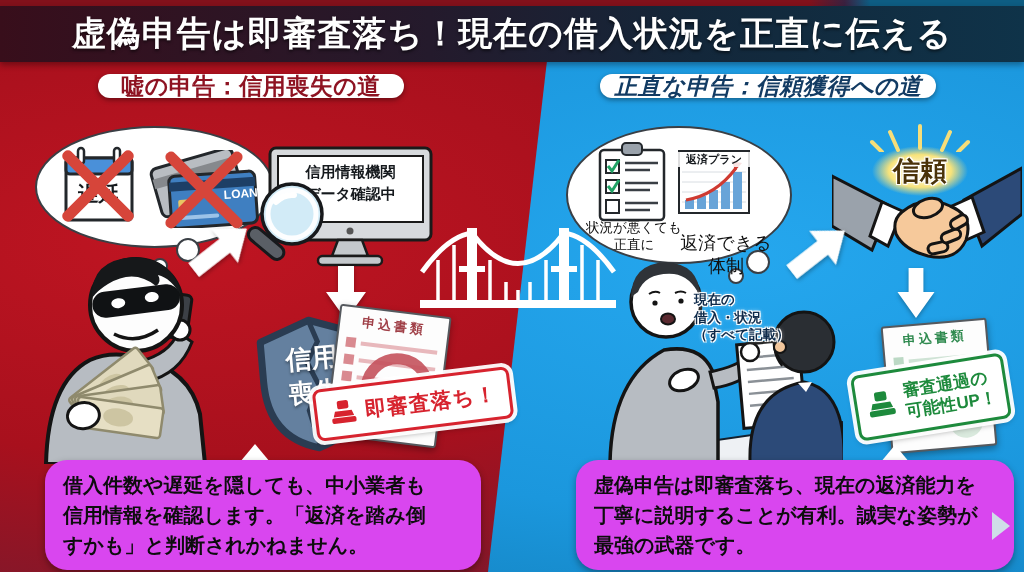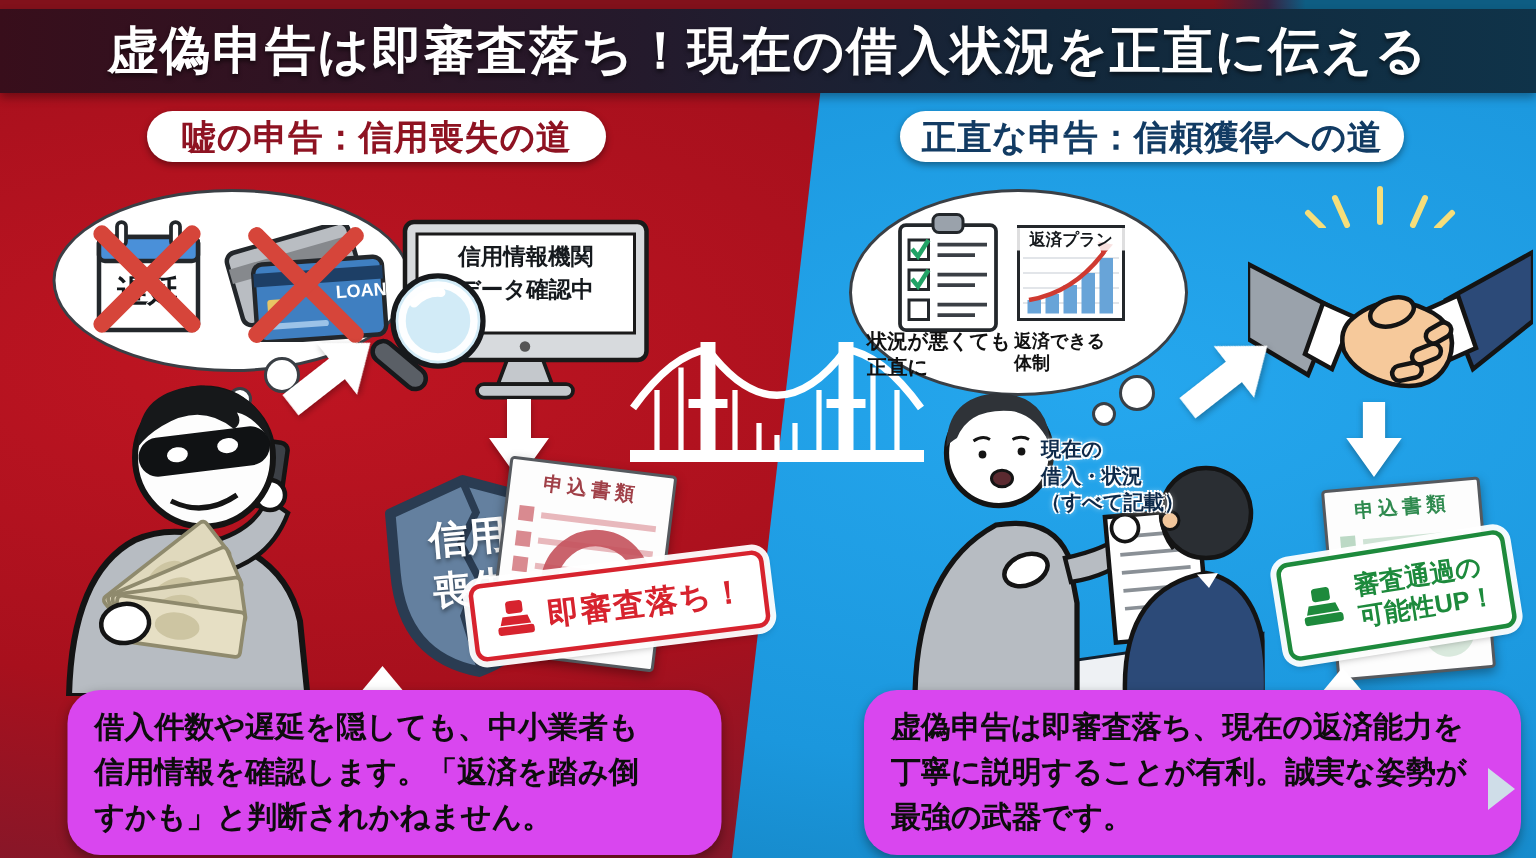--- a/index.html
+++ b/index.html
@@ -10,59 +10,59 @@
   
   .bg-red{inset:0;background:radial-gradient(120% 95% at 18% 42%,#c01522 0%,#a8101d 40%,#701b30 80%,#571a30 100%);}
   .bg-blue{inset:0;background:radial-gradient(120% 100% at 72% 45%,#25a7ee 0%,#1b97dd 45%,#0f76ae 85%,#0c5d8c 100%);
     clip-path:polygon(554px 0,1024px 0,1024px 572px,488px 572px);}
   .top-strip{left:0;top:0;width:1024px;height:8px;
     background:linear-gradient(90deg,#82111b 0%,#82111b 79%,#3a2140 82.5%,#0e5d83 85%,#0e5d83 100%);z-index:4;}
   .banner{left:0;top:6px;width:1024px;height:56px;z-index:5;display:flex;align-items:center;justify-content:center;
     background:linear-gradient(90deg,#380e1b 0%,#241a2c 42%,#13273a 68%,#0f3349 100%);
     box-shadow:0 3px 6px rgba(0,0,0,.35);}
   .banner-title{color:#fff;font-size:34px;font-weight:900;letter-spacing:1px;text-shadow:0 2px 3px rgba(0,0,0,.55);}
-  .pill{height:34px;background:#fff;border-radius:22px;display:flex;align-items:center;justify-content:center;
+  .pill{height:24px;background:#fff;border-radius:22px;display:flex;align-items:center;justify-content:center;
     font-weight:900;font-size:23px;z-index:6;box-shadow:0 2px 5px rgba(0,0,0,.4);letter-spacing:.5px;}
   .bubble{background:#fff;border:2px solid #3a3f45;border-radius:50%;z-index:3;}
   .bubble-dot{background:#fff;border:2px solid #3a3f45;border-radius:50%;z-index:3;}
   .caption{background:#d946ef;border-radius:22px;z-index:6;padding:10px 18px;color:#0d0d0d;
     font-size:20px;font-weight:800;line-height:1.5;box-shadow:0 3px 7px rgba(0,0,0,.35);}
   .tail-up{width:0;height:0;border-left:15px solid transparent;border-right:15px solid transparent;
     border-bottom:18px solid #fff;z-index:6;}
   .xmark{z-index:4;}
   .xmark::before,.xmark::after{content:"";position:absolute;left:50%;top:50%;width:100%;height:11px;
     background:#d6453a;border-radius:5px;}
   .xmark::before{transform:translate(-50%,-50%) rotate(45deg);}
   .xmark::after{transform:translate(-50%,-50%) rotate(-45deg);}
   .white-arrow{filter:drop-shadow(0 2px 2px rgba(0,0,0,.3));z-index:4;}
   .stamp-badge{background:#fff;border-radius:8px;display:flex;align-items:center;justify-content:center;gap:8px;
     z-index:7;box-shadow:0 0 0 4px rgba(255,255,255,.95),0 3px 6px rgba(0,0,0,.4);}
   .doc{background:#fdfdfd;border:2px solid #55595e;border-radius:3px;z-index:5;box-shadow:0 3px 7px rgba(0,0,0,.35);}
   .doc-head{text-align:center;font-weight:900;font-size:13px;letter-spacing:3px;padding-top:5px;}
   .doc-row{display:flex;align-items:center;gap:5px;margin:7px 8px 0 8px;}
   .outline-white{text-shadow:-1px -1px 0 #fff,1px -1px 0 #fff,-1px 1px 0 #fff,1px 1px 0 #fff,0 0 4px #fff;}
-  .small-label{font-weight:700;color:#111;line-height:1.25;z-index:4;}
+  .small-label{font-weight:400;color:#111;text-align:center;line-height:1.25;z-index:4;}
 </style>
 </head>
 <body>
 
 <div id="canvas">
 
   <div class="abs bg-red"></div>
   <div class="abs bg-blue"></div>
   <div class="abs top-strip"></div>
 
   <div class="abs banner">
     <span class="banner-title">虚偽申告は即審査落ち！現在の借入状況を正直に伝える</span>
   </div>
 
   <div class="abs pill" style="left:98px;top:74px;width:306px;color:#8e1322;">
     <span>嘘の申告：信用喪失の道</span>
   </div>
-  <div class="abs pill" style="left:600px;top:74px;width:336px;color:#123b63;">
+  <div class="abs pill" style="left:600px;top:74px;width:336px;color:#123b63;font-style:italic;">
     <span>正直な申告：信頼獲得への道</span>
   </div>
 
   <div class="abs bubble" style="left:35px;top:126px;width:235px;height:118px;"></div>
   <div class="abs bubble-dot" style="left:176px;top:238px;width:20px;height:20px;"></div>
   <div class="abs bubble-dot" style="left:152px;top:258px;width:12px;height:12px;"></div>
 
   <div class="abs" style="left:62px;top:146px;width:74px;height:80px;z-index:4;">
     <svg width="74" height="80" viewBox="0 0 74 80">
       <rect x="4" y="12" width="66" height="62" rx="4" fill="#fff" stroke="#23272b" stroke-width="3"></rect>
@@ -272,21 +272,21 @@
           <rect x="19" y="46" width="9" height="13"></rect>
         <rect x="31" y="40" width="9" height="19"></rect>
           <rect x="43" y="32" width="9" height="27"></rect>
           <rect x="55" y="22" width="9" height="37"></rect>
       </g>
       <path d="M8,50 Q38,45 58,18" stroke="#cf3a31" stroke-width="3" fill="none"></path>
       <polygon points="54,11 64,13 57,21" fill="#cf3a31"></polygon>
     </svg>
     <div class="abs" style="left:0;top:2px;width:72px;text-align:center;font-size:11px;font-weight:800;color:#14181c;background:rgba(255,255,255,.85);">返済プラン</div>
   </div>
-  <div class="abs small-label pre" style="left:676px;top:220px;width:100px;font-size:12px;">返済できる
+  <div class="abs small-label pre" style="left:676px;top:232px;width:100px;font-size:18px;">返済できる
 体制</div>
 
   <div class="abs" style="left:598px;top:250px;width:245px;height:212px;z-index:3;">
     <svg width="245" height="212" viewBox="0 0 245 212">
       <polygon points="50,200 245,172 245,212 45,212" fill="#eef1f4" stroke="#13202e" stroke-width="2"></polygon>
       <path d="M12,212 Q14,128 66,100 Q102,94 114,120 L120,152 L120,212 Z" fill="#b7bcc2" stroke="#141414" stroke-width="3.5"></path>
       <path d="M112,122 Q140,116 150,106 L156,120 Q142,134 116,138 Z" fill="#b7bcc2" stroke="#141414" stroke-width="3"></path>
       <circle cx="68" cy="52" r="35" fill="#fff" stroke="#141414" stroke-width="3.5"></circle>
       <path d="M33,48 Q33,14 68,12 Q101,14 102,46 Q92,26 76,24 Q48,22 40,42 Q35,45 33,48 Z" fill="#2f3338"></path>
       <circle cx="57" cy="53" r="2.6" fill="#141414"></circle>
@@ -353,20 +353,23 @@
     <svg width="104" height="30" viewBox="0 0 104 30">
       <g stroke="#f6de7a" stroke-width="4" stroke-linecap="round">
         <line x1="52" y1="26" x2="52" y2="4"></line>
           <line x1="30" y1="28" x2="22" y2="10"></line>
           <line x1="74" y1="28" x2="82" y2="10"></line>
         <line x1="14" y1="30" x2="4" y2="20"></line>
           <line x1="90" y1="30" x2="100" y2="20"></line>
       </g>
     </svg>
   </div>
+  <div class="abs" style="left:872px;top:146px;width:96px;height:50px;border-radius:50%;z-index:4;display:flex;align-items:center;justify-content:center;background:radial-gradient(closest-side,#fffbe2 0%,#f8e37a 65%,rgba(248,227,122,0) 100%);">
+    <span class="outline-white" style="font-size:27px;font-weight:900;color:#4a3208;">信頼</span>
+  </div>
 
   <div class="abs white-arrow" style="left:896px;top:268px;width:40px;height:50px;">
     <svg width="40" height="50" viewBox="0 0 40 54">
         <polygon points="12,0 28,0 28,26 40,26 20,54 0,26 12,26" fill="#fff"></polygon>
       </svg>
   </div>
 
   <div class="abs doc" style="left:886px;top:322px;width:102px;height:124px;transform:rotate(-5deg);">
     <div class="doc-head" style="color:#2f8a4f;">申込書類</div>
     <div class="doc-row">

